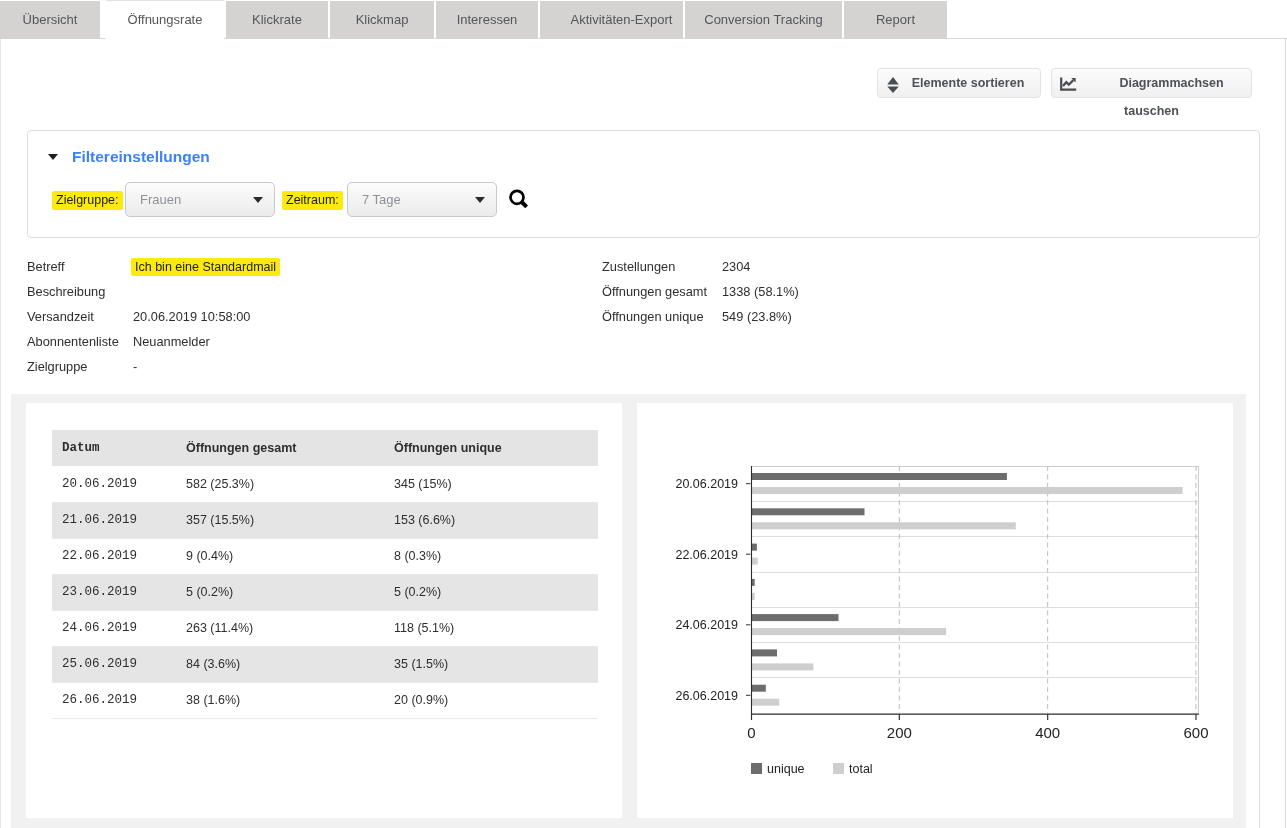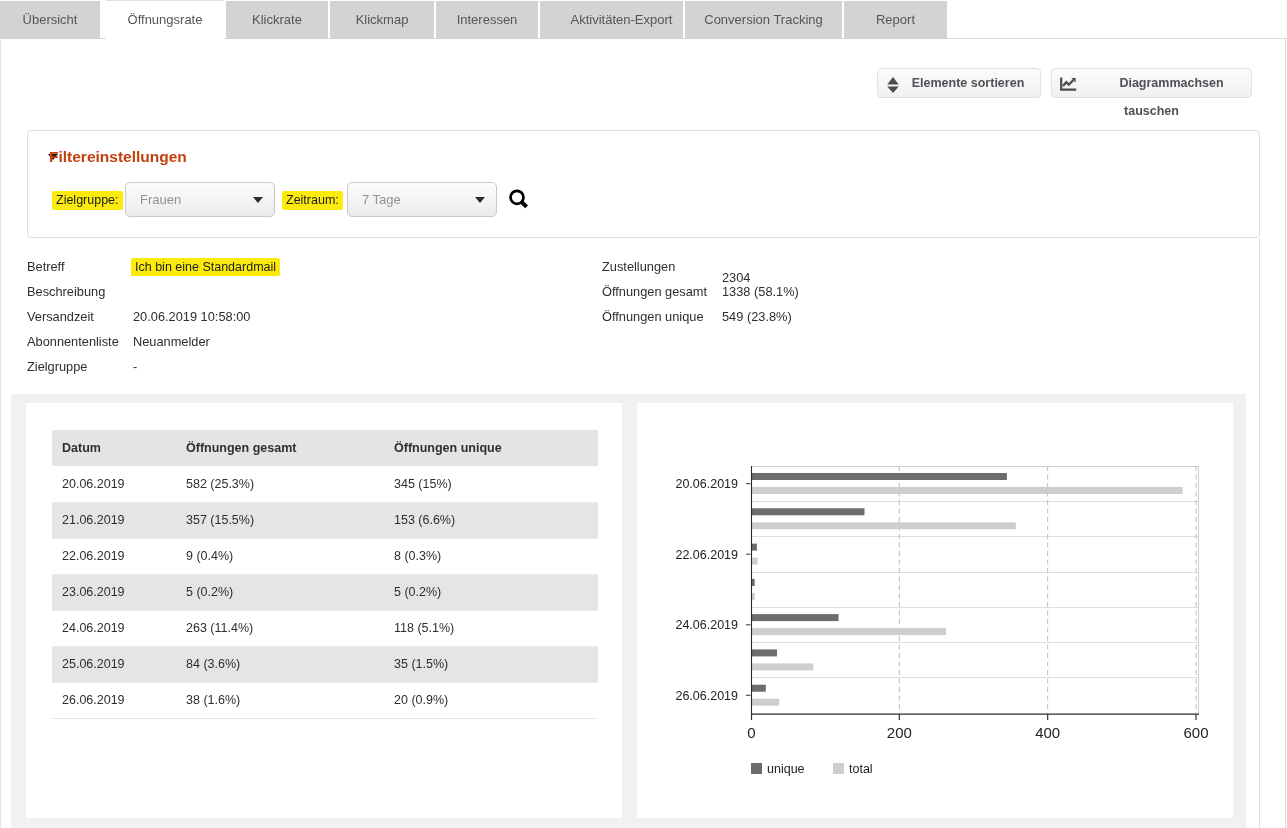--- a/index.html
+++ b/index.html
@@ -24,21 +24,21 @@
 
 .lab { position:absolute; font-size:12.8px; color:#2e2e30; height:16px; line-height:16px; }
 
 .gsec { position:absolute; left:11px; top:394px; width:1235px; height:434px; background:#f1f1f1; }
 .card { position:absolute; top:403px; width:596px; height:415px; background:#fff; }
 
 table.t { position:absolute; left:52px; top:430px; width:546px; border-collapse:collapse; font-size:12.5px; color:#2e2e30; }
 table.t th { background:#e4e4e4; font-weight:bold; color:#2f2f2f; text-align:left; height:36px; padding:0; }
 table.t td { height:36px; padding:0; border-bottom:1px solid #e9e9e9; }
 table.t tr.alt td { background:#e5e5e5; }
-table.t .c1 { width:134px; padding-left:10px; }
+table.t .c1 { width:134px; padding-left:10px;font-family:Liberation Mono, monospace; }
 table.t .c2 { width:208px; }
 table.t .c3 { }
 </style>
 </head>
 <body>
 <div class="tabline"></div>
 <div class="tab" style="left:0;width:100px;">Übersicht</div>
 <div class="tab active" style="left:106px;width:118px;">Öffnungsrate</div>
 <div class="tab" style="left:226px;width:102px;">Klickrate</div>
 <div class="tab" style="left:330px;width:104px;">Klickmap</div>
@@ -61,21 +61,21 @@
     <path d="M1.2 0.5 L1.2 12.7 L16.2 12.7" stroke="#4a4d50" stroke-width="2.2" fill="none"></path>
     <path d="M3 9 L6.3 5.2 L8.8 7.6 L13.3 3.2" stroke="#4a4d50" stroke-width="2.3" fill="none"></path>
     <polygon points="15.6,0.9 15.6,5.4 11.2,0.9" fill="#4a4d50"></polygon>
   </svg>
   <span style="margin-left:40px;line-height:28px;">Diagrammachsen tauschen</span>
 </div>
 
 <div class="fbox"></div>
 <div class="vline"></div>
 <div class="tri-down abs" style="left:48px;top:154px;"></div>
-<div class="abs" style="left:49px;top:148px;font-size:15.5px;font-weight:bold;color:#c2410c;">Filtereinstellungen</div>
+<div class="abs" style="left:72px;top:148px;font-size:15.5px;font-weight:bold;color:#3b82f6;">Filtereinstellungen</div>
 <div class="hl" style="left:52px;top:191px;height:19px;line-height:19px;padding:0 4px;">Zielgruppe:</div>
 <div class="dd" style="left:125px;">
     <span>Frauen</span>
     <i></i>
   </div>
 <div class="hl" style="left:282px;top:191px;height:19px;line-height:19px;padding:0 4px;">Zeitraum:</div>
 <div class="dd" style="left:347px;">
     <span>7 Tage</span>
     <i></i>
   </div>
@@ -89,21 +89,21 @@
 <div class="lab" style="left:27px;top:309px;">Versandzeit</div>
 <div class="lab" style="left:27px;top:334px;">Abonnentenliste</div>
 <div class="lab" style="left:27px;top:359px;">Zielgruppe</div>
 <div class="hl" style="left:131px;top:258px;height:18px;line-height:18px;padding:0 4px;">Ich bin eine Standardmail</div>
 <div class="lab" style="left:133px;top:309px;">20.06.2019 10:58:00</div>
 <div class="lab" style="left:133px;top:334px;">Neuanmelder</div>
 <div class="lab" style="left:133px;top:359px;">-</div>
 <div class="lab" style="left:602px;top:259px;">Zustellungen</div>
 <div class="lab" style="left:602px;top:284px;">Öffnungen gesamt</div>
 <div class="lab" style="left:602px;top:309px;">Öffnungen unique</div>
-<div class="lab" style="left:722px;top:270px;">2304</div>
+<div class="lab" style="left:722px;top:259px;">2304</div>
 <div class="lab" style="left:722px;top:284px;">1338 (58.1%)</div>
 <div class="lab" style="left:722px;top:309px;">549 (23.8%)</div>
 
 <div class="gsec"></div>
 <div class="card" style="left:26px;"></div>
 <div class="card" style="left:637px;"></div>
 
 <table class="t">
   <tbody>
       <tr>

